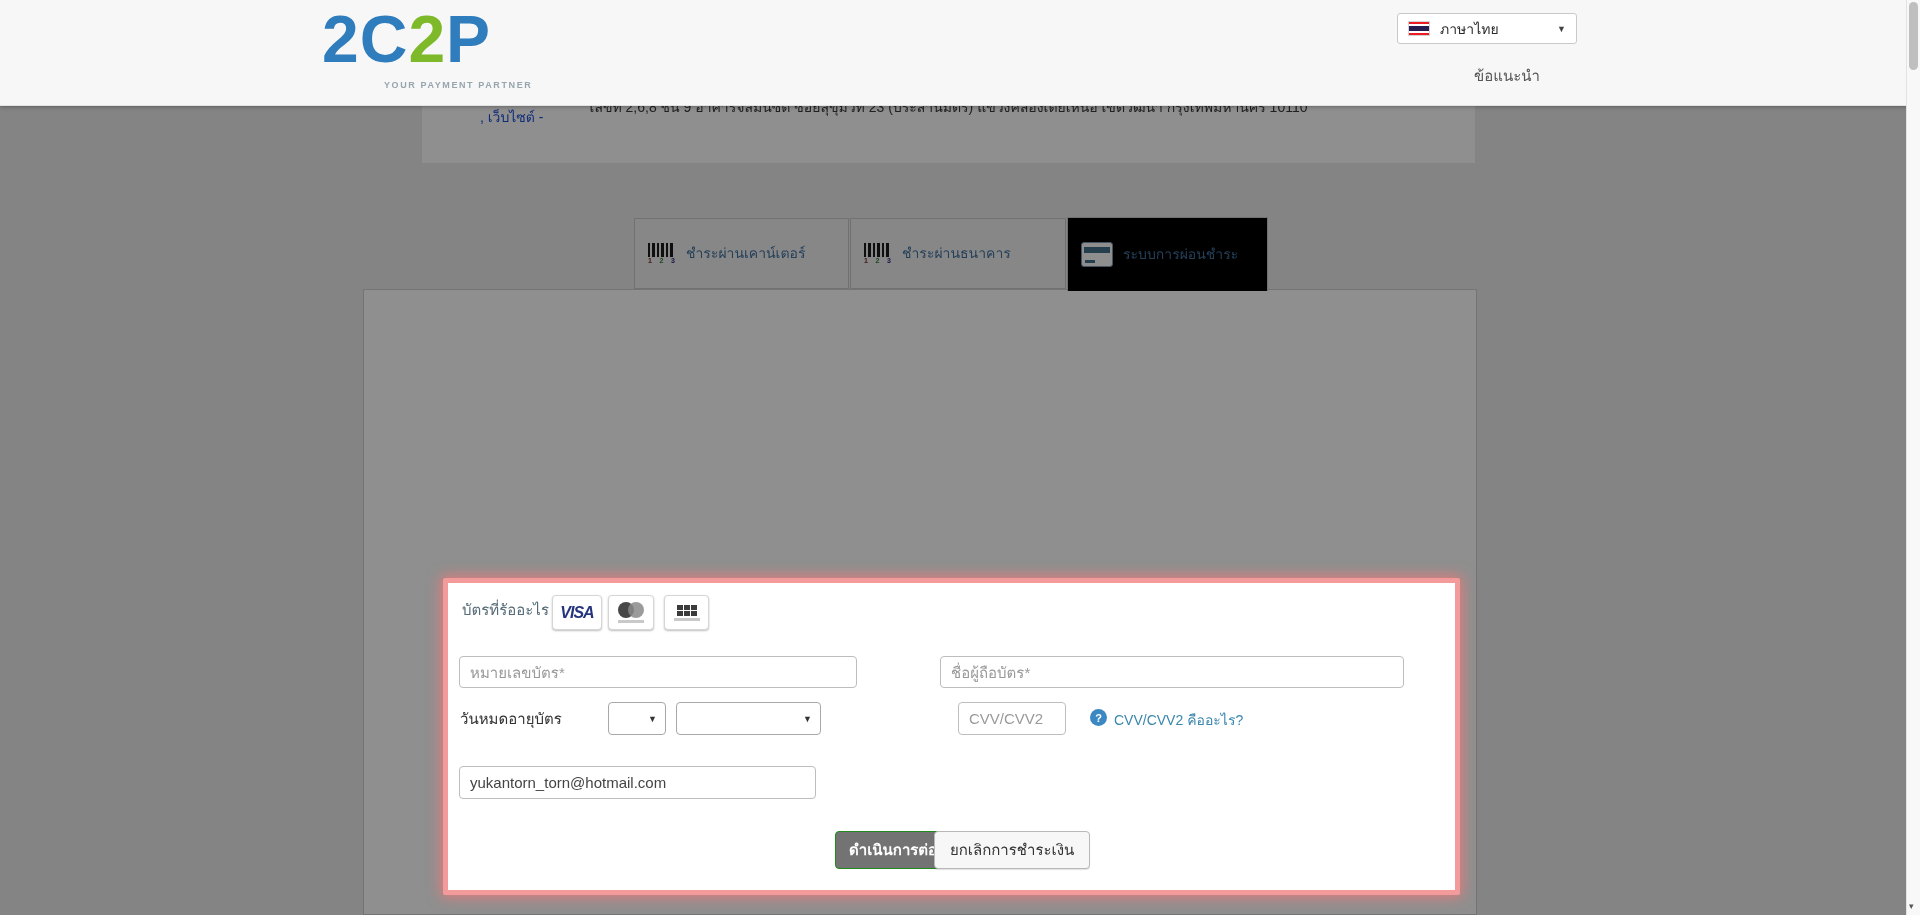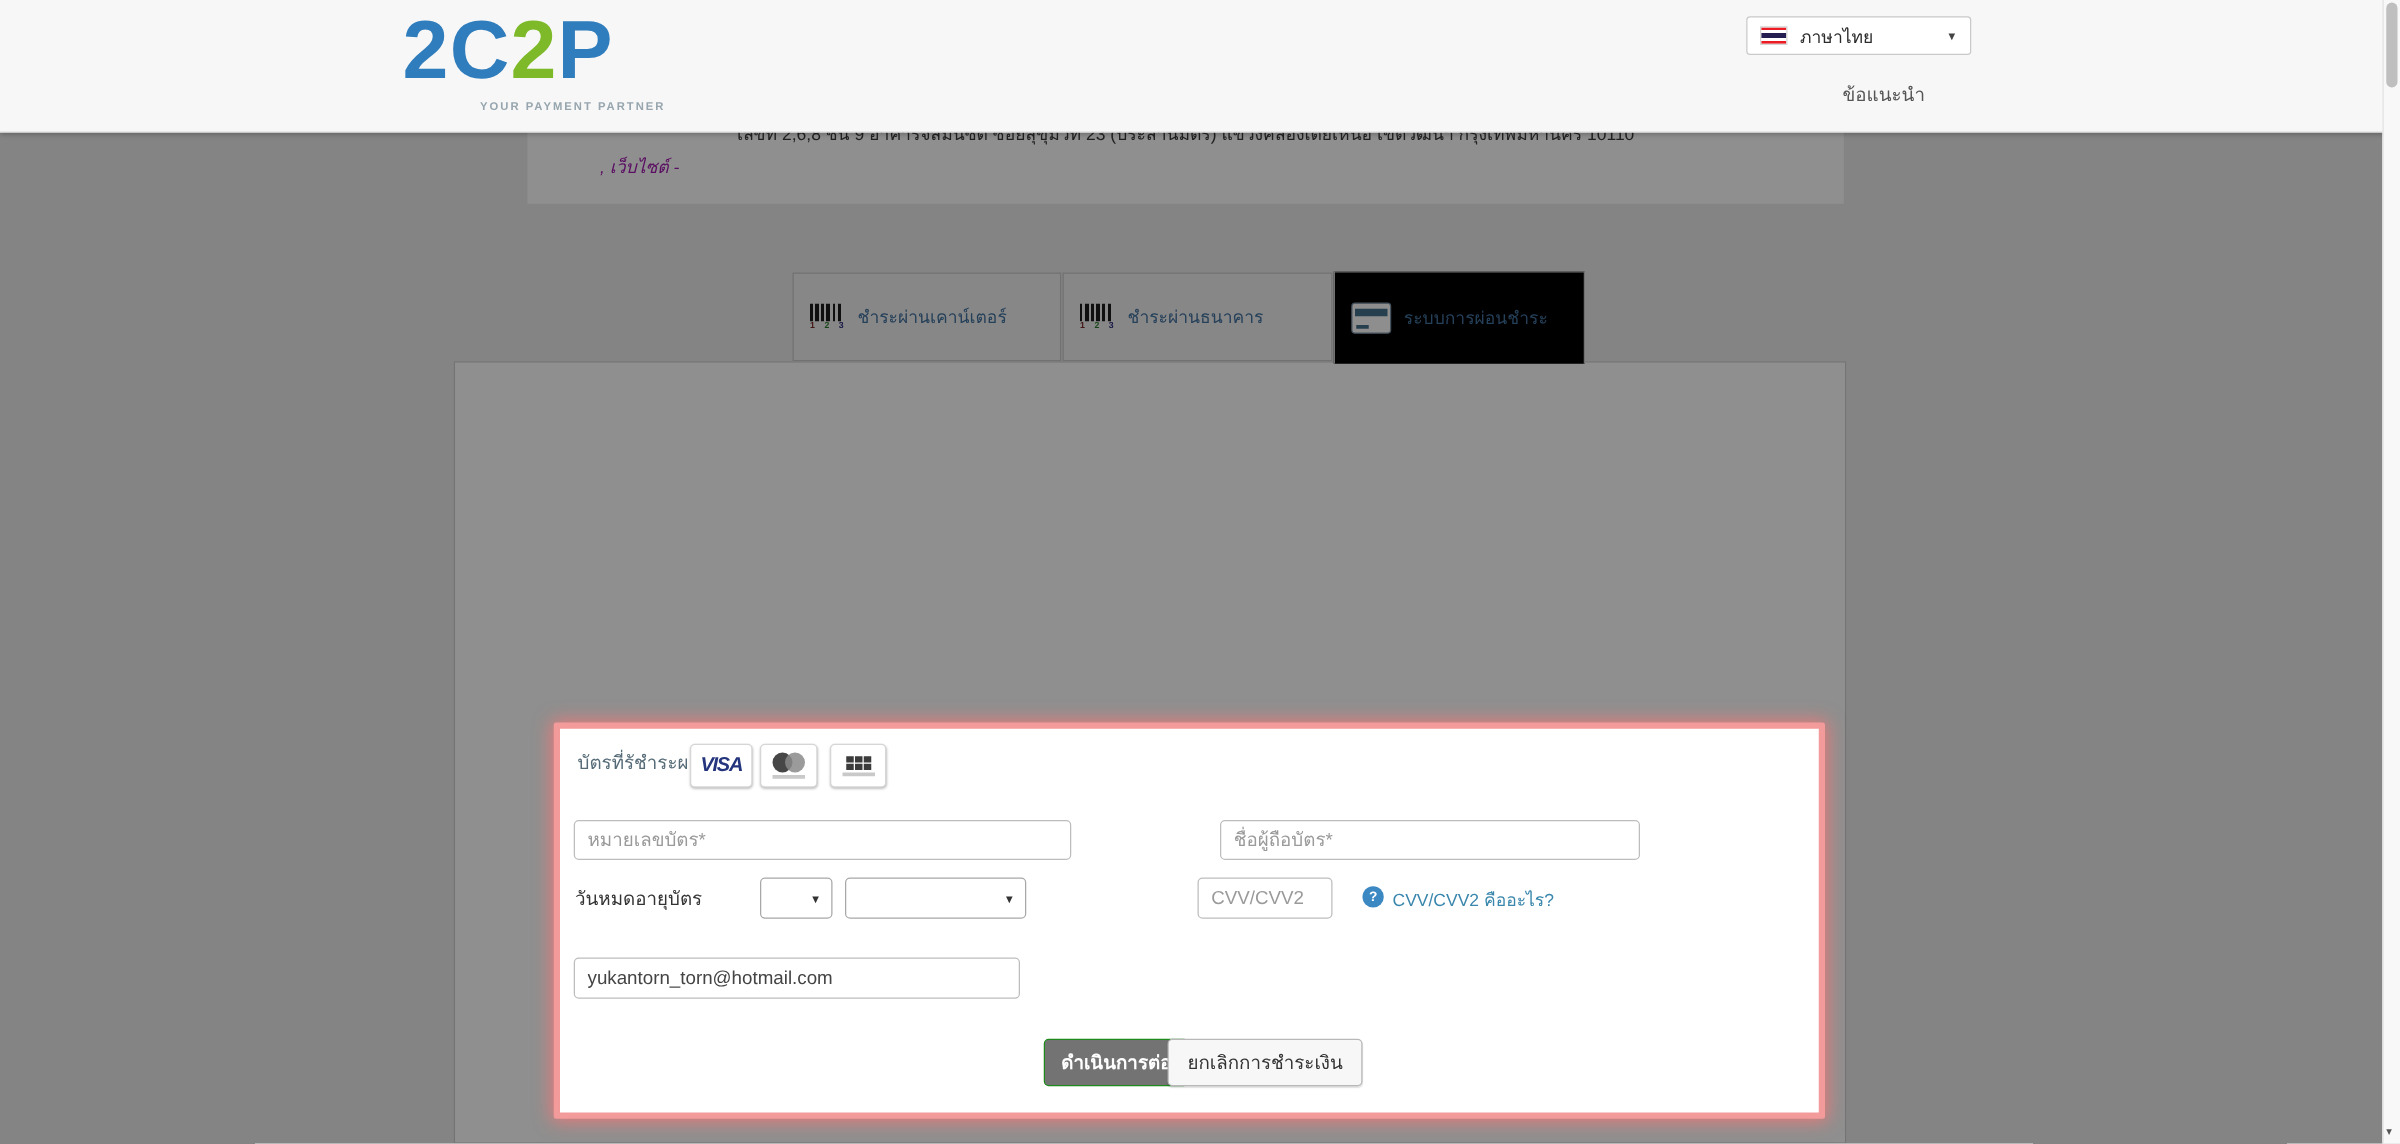--- a/index.html
+++ b/index.html
@@ -18,21 +18,21 @@
             display:flex;align-items:center;box-sizing:border-box;padding:0 10px;cursor:pointer;}
   .flag-th{width:22px;height:15px;border:1px solid #d5d5d5;box-sizing:border-box;
            background:linear-gradient(180deg,#ed1c24 0 16.6%,#fff 16.6% 33.3%,#241d4f 33.3% 66.6%,#fff 66.6% 83.3%,#ed1c24 83.3% 100%);}
   #lang-label{margin-left:10px;font-size:14px;color:#2b2b2b;}
   #lang-chevron{margin-left:auto;font-size:9px;color:#444;}
   #guide-link{left:1437px;top:64px;width:140px;text-align:center;font-size:15px;color:#555;cursor:pointer;}
 
   
   #merchant-box{left:422px;top:98px;width:1053px;height:65px;background:#fff;z-index:5;}
   #merchant-line1{position:absolute;left:0;right:0;top:-2px;text-align:center;font-size:14px;color:#3c3c3c;white-space:nowrap;overflow:hidden;}
-  #merchant-line2{position:absolute;left:58px;top:24px;font-size:14px;color:#a21caf;font-style:italic;}
+  #merchant-line2{position:absolute;left:58px;top:8px;font-size:14px;color:#1d4ed8;}
 
   
   .tab{top:218px;height:71px;background:#f1f1f1;border:1px solid #c9c9c9;box-sizing:border-box;z-index:6;
        display:flex;align-items:center;gap:10px;padding:0 13px;cursor:pointer;}
   .tab-label{font-size:14px;line-height:17px;color:#43729f;}
   .tab.active{top:217px;height:74px;background:#000000;border-bottom:0;z-index:8;}
   #tab-0{left:425px;width:208px;}
   #tab-1{left:634px;width:215px;}
   #tab-2{left:850px;width:216px;}
   #tab-3{left:1067px;width:201px;}
@@ -129,21 +129,21 @@
   .mc-c2{left:10px;background:#8a8a8a;opacity:.85;}
   #chip-blocks{left:216px;width:43px;}
   .blocks{display:grid;grid-template-columns:repeat(3,6px);grid-auto-rows:5px;gap:1px;}
   .blocks span{background:#3b3b3b;}
   .chip-caption{margin-top:2px;width:26px;height:3px;background:#c9c9c9;}
 
   .fld{position:absolute;height:32px;border:1px solid #bdbdbd;border-radius:4px;box-sizing:border-box;background:#fff;
        font-family:inherit;font-size:15px;color:#444;padding:0 10px;outline:none;}
   .fld::placeholder{color:#9a9a9a;opacity:1;}
   #card-number-input{left:11px;top:73px;width:398px;}
-  #holder-input{left:528px;top:73px;width:336px;}
+  #holder-input{left:492px;top:73px;width:464px;}
   #expiry-label{left:12px;top:124px;font-size:15px;color:#333;}
   .selbox{position:absolute;top:119px;height:33px;border:1px solid #a8a8a8;border-radius:4px;background:#fff;box-sizing:border-box;cursor:pointer;}
   .selbox .sel-chevron{position:absolute;right:8px;top:11px;font-size:9px;color:#333;}
   #sel-month{left:160px;width:58px;}
   #sel-year{left:228px;width:145px;}
   #cvv-input{left:510px;top:119px;width:108px;height:33px;}
   #cvv-q{left:642px;top:126px;width:17px;height:17px;border-radius:50%;background:#3b88c3;color:#fff;font-size:11px;font-weight:bold;
          display:flex;align-items:center;justify-content:center;cursor:pointer;}
   #cvv-link{left:666px;top:126px;font-size:14px;color:#3a87ad;cursor:pointer;}
   #email-input{left:11px;top:183px;width:357px;height:33px;}
@@ -278,21 +278,21 @@
       <span class="radio"></span>
       <span class="opt-text">ผ่อน 10 เดือน ดอกเบี้ย 0 % ผ่อนต่อเดือน 7,890.00 THB ดอกเบี้ยเดือนละ 0.00 THB</span>
     </div>
     <div class="opt-row" style="top:101px;">
       <span class="checkbox"></span>
       <span class="opt-text"><span>ยอมรับข้อตกลงและเงื่อนไข Citibank </span><span class="terms-link">(กดที่ลิงค์เพื่ออ่าน)</span></span>
     </div>
   </div>
 
   <div class="abs" id="highlight-box">
-    <div class="abs" id="accepted-label">บัตรที่รัชำระผ</div>
+    <div class="abs" id="accepted-label">บัตรที่รัออะไร</div>
 
     <div class="chip" id="chip-visa">
       <span class="visa-text">VISA</span>
     </div>
     <div class="chip" id="chip-mc">
       <span class="mc-circles">
           <span class="mc-c1"></span>
           <span class="mc-c2"></span>
         </span>
       <span class="chip-caption"></span>

